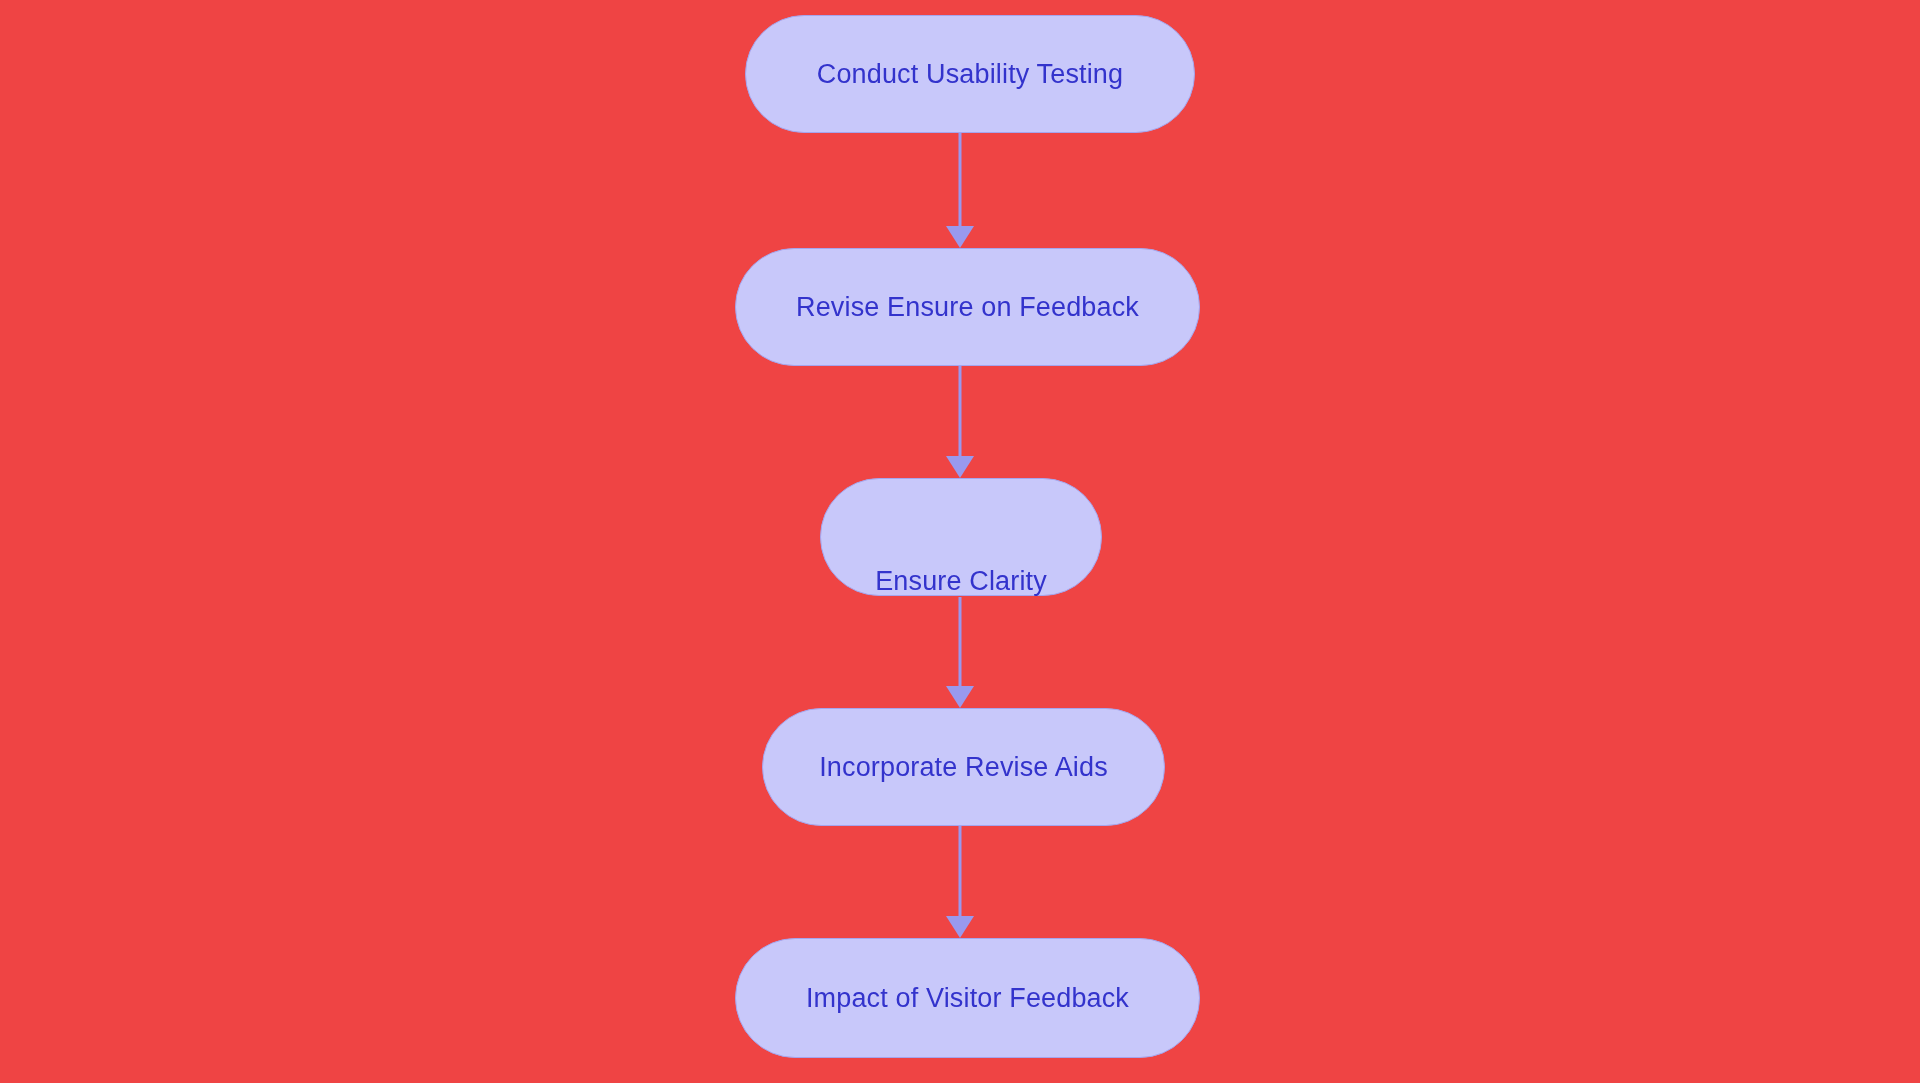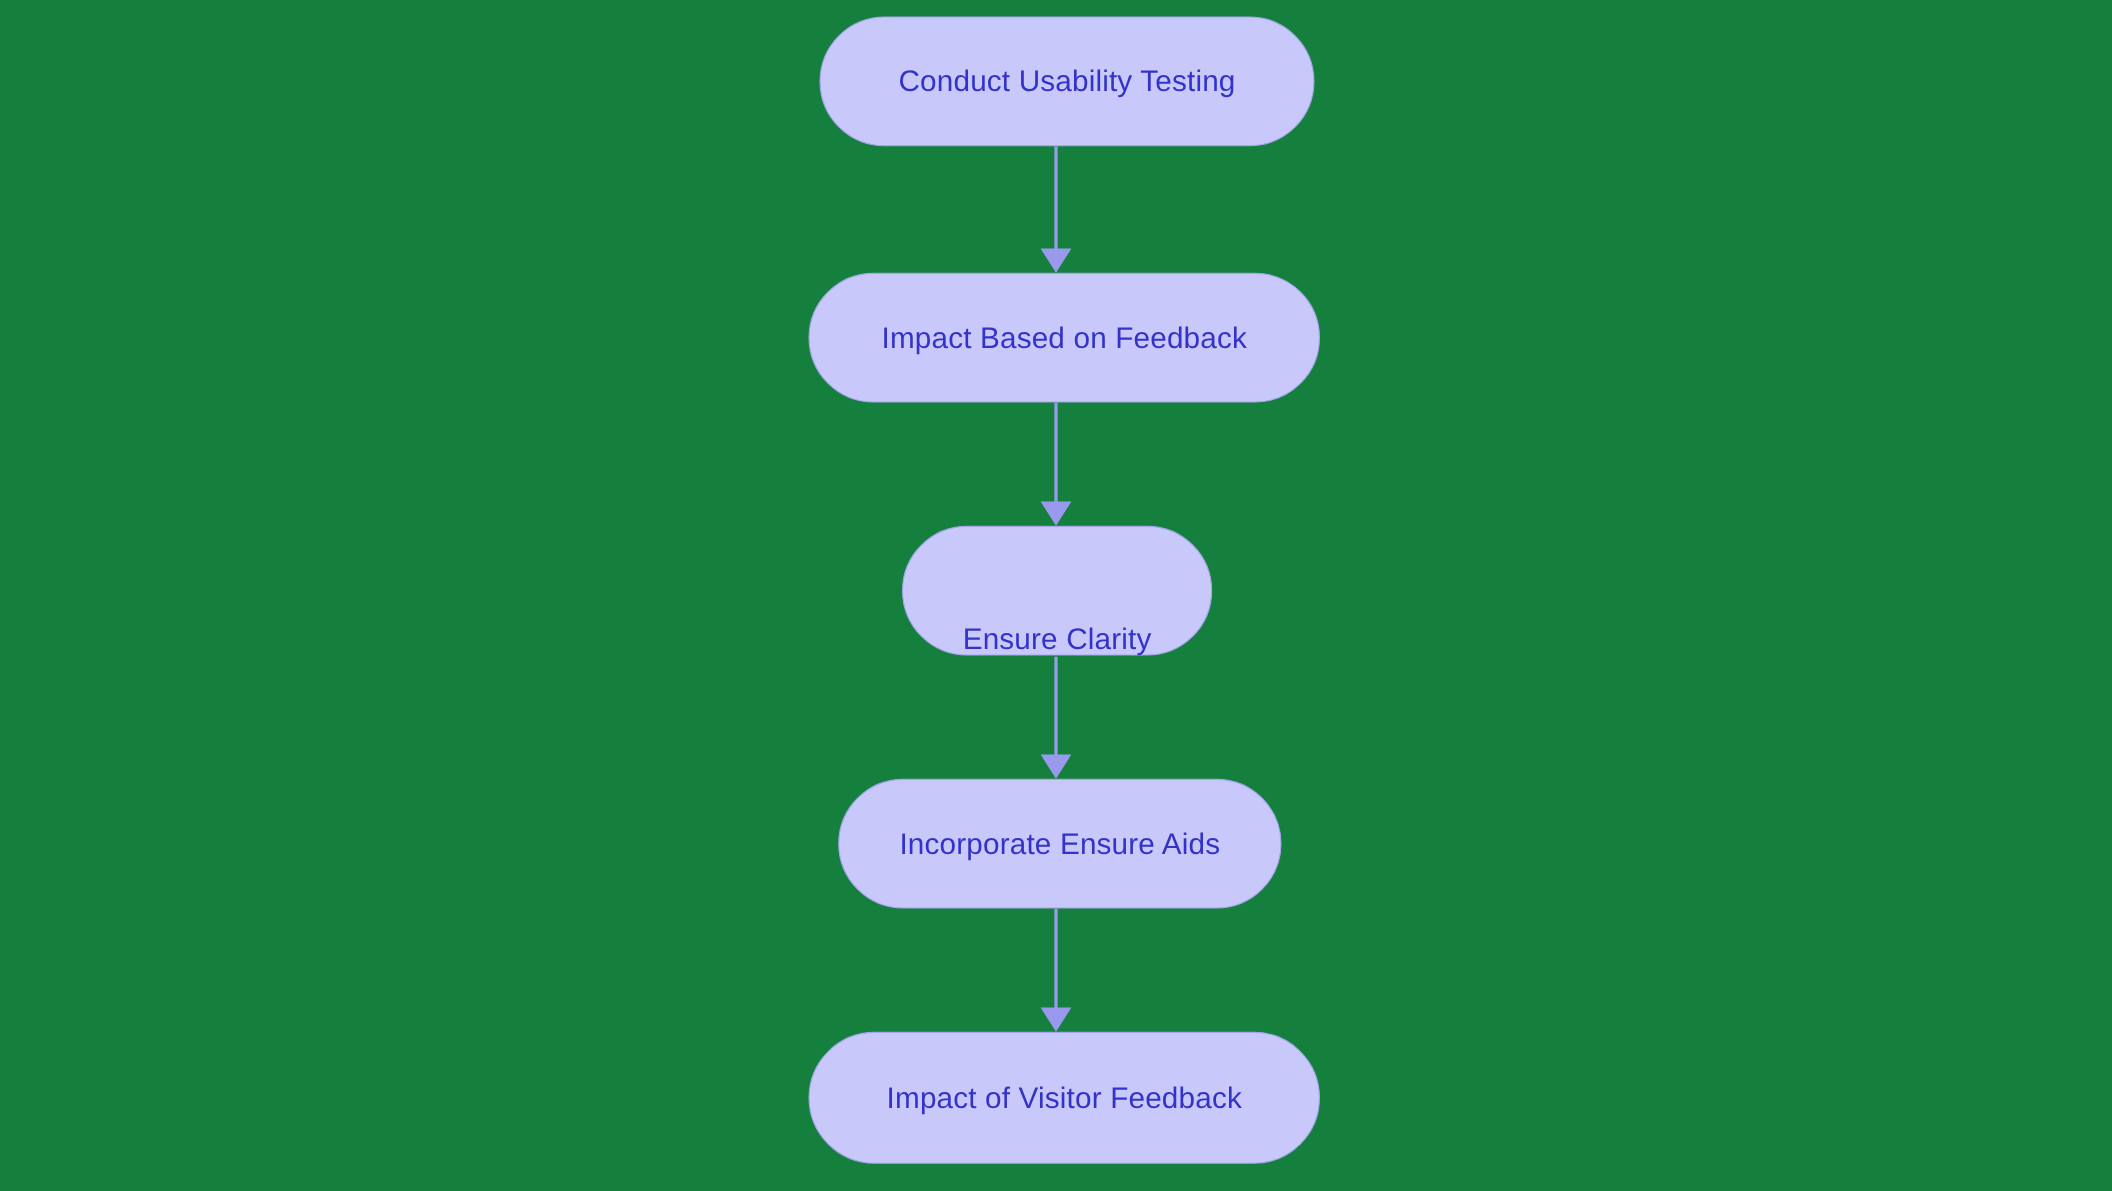--- a/index.html
+++ b/index.html
@@ -47,21 +47,21 @@
   
   .connector {
     position: absolute;
     z-index: 1;
     overflow: visible;
   }
 </style>
 </head>
 <body style="background: rgb(255, 255, 255);">
 
-<div id="flowchart-canvas" style="background: #15803d;">
+<div id="flowchart-canvas" style="background: #ef4444;">
 
   <svg class="connector" id="connector-0" xmlns="http://www.w3.org/2000/svg" width="28" height="115" viewBox="0 0 28 115" style="left: 946px; top: 133px;">
       <line x1="14" y1="0" x2="14" y2="95" stroke="#9999ee" stroke-width="3"></line>
       <polygon points="0,93 28,93 14,115" fill="#9999ee"></polygon>
     </svg>
   <svg class="connector" id="connector-1" xmlns="http://www.w3.org/2000/svg" width="28" height="112" viewBox="0 0 28 112" style="left: 946px; top: 366px;">
       <line x1="14" y1="0" x2="14" y2="92" stroke="#9999ee" stroke-width="3"></line>
       <polygon points="0,90 28,90 14,112" fill="#9999ee"></polygon>
     </svg>
   <svg class="connector" id="connector-2" xmlns="http://www.w3.org/2000/svg" width="28" height="111" viewBox="0 0 28 111" style="left: 946px; top: 597px;">
@@ -71,28 +71,28 @@
   <svg class="connector" id="connector-3" xmlns="http://www.w3.org/2000/svg" width="28" height="112" viewBox="0 0 28 112" style="left: 946px; top: 826px;">
       <line x1="14" y1="0" x2="14" y2="92" stroke="#9999ee" stroke-width="3"></line>
       <polygon points="0,90 28,90 14,112" fill="#9999ee"></polygon>
     </svg>
 
   <div class="node" id="node-0" style="left: 745px; top: 15px; width: 450px; height: 118px; background: rgb(200, 200, 250); border-color: rgb(165, 165, 238);">
     <span class="node-label" style="color: rgb(51, 51, 204);">Conduct Usability Testing</span>
   </div>
 
   <div class="node" id="node-1" style="left: 735px; top: 248px; width: 465px; height: 118px; background: rgb(200, 200, 250); border-color: rgb(165, 165, 238);">
-    <span class="node-label" style="color: rgb(51, 51, 204);">Impact Based on Feedback</span>
+    <span class="node-label" style="color: rgb(51, 51, 204);">Revise Ensure on Feedback</span>
   </div>
 
   <div class="node" id="node-2" style="left: 820px; top: 478px; width: 282px; height: 118px; background: rgb(200, 200, 250); border-color: rgb(165, 165, 238); align-items: flex-end;">
     <span class="node-label" style="color: rgb(51, 51, 204);">Ensure Clarity</span>
   </div>
 
   <div class="node" id="node-3" style="left: 762px; top: 708px; width: 403px; height: 118px; background: rgb(200, 200, 250); border-color: rgb(165, 165, 238);">
-    <span class="node-label" style="color: rgb(51, 51, 204);">Incorporate Ensure Aids</span>
+    <span class="node-label" style="color: rgb(51, 51, 204);">Incorporate Revise Aids</span>
   </div>
 
   <div class="node" id="node-4" style="left: 735px; top: 938px; width: 465px; height: 120px; background: rgb(200, 200, 250); border-color: rgb(165, 165, 238);">
     <span class="node-label" style="color: rgb(51, 51, 204);">Impact of Visitor Feedback</span>
   </div>
 
 </div>
 
 </body></html>

